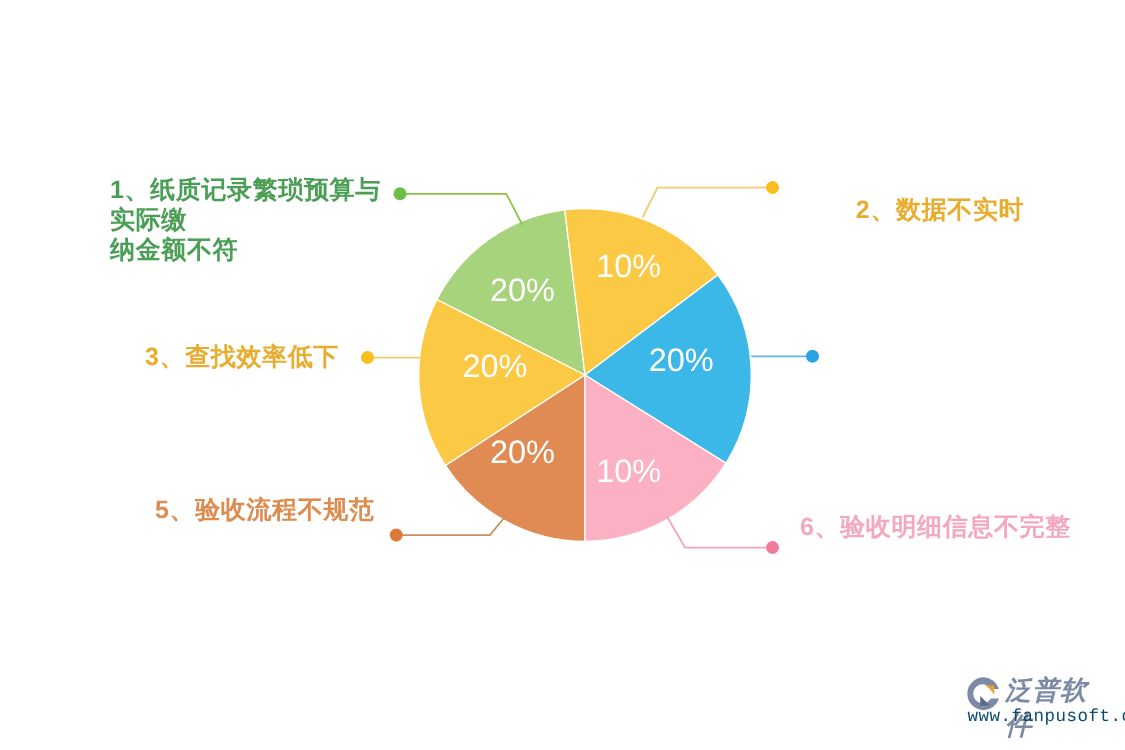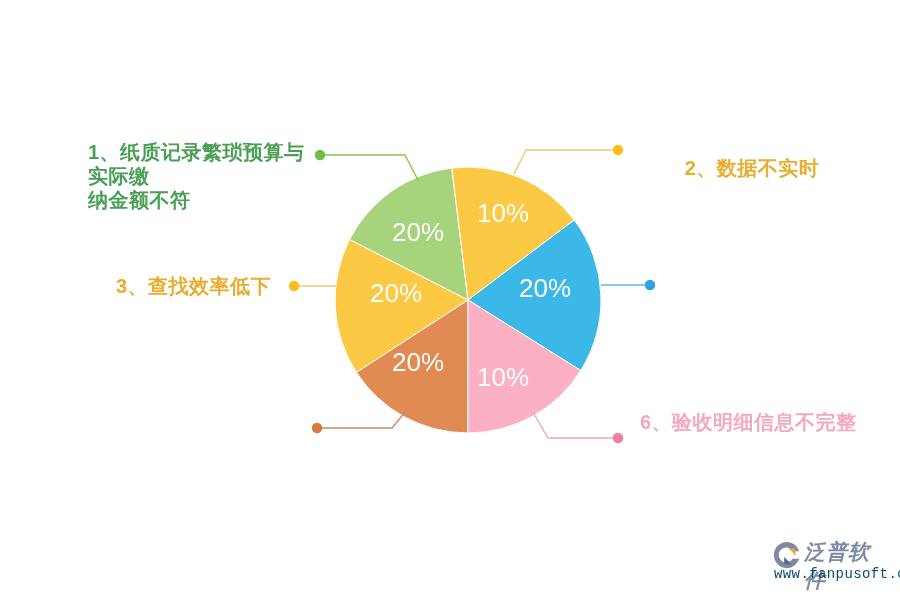--- a/index.html
+++ b/index.html
@@ -123,20 +123,21 @@
       <div class="pct" style="left: 396px; top: 293px;">20%</div>
       <div class="pct" style="left: 545px; top: 288px;">20%</div>
       <div class="pct" style="left: 418px; top: 362px;">20%</div>
       <div class="pct" style="left: 503px; top: 377px;">10%</div>
     </div>
 
   <div class="label label-1">1、纸质记录繁琐预算与实际缴
 纳金额不符</div>
   <div class="label label-2">2、数据不实时</div>
   <div class="label label-3">3、查找效率低下</div>
+  <div class="label label-5">5、验收流程不规范</div>
   <div class="label label-6">6、验收明细信息不完整</div>
 
   <div class="logo">
     <svg class="logo-mark" viewBox="0 0 32 32">
       <path d="M16 2 A14 14 0 1 0 16 30 A14 14 0 0 0 29 20 L22 20 A8 8 0 1 1 22 12 L29 12 A14 14 0 0 0 16 2 Z" fill="#7d8aa5"></path>
       <path d="M17 9 L25 9 L25 17 Q21 11 17 9 Z" fill="#e8a23c"></path>
       <path d="M13 18 L21 26 L13 26 Z" fill="#5a6a86"></path>
     </svg>
     <div class="logo-text">泛普软件</div>
     <div class="logo-url">www.fanpusoft.com</div>

